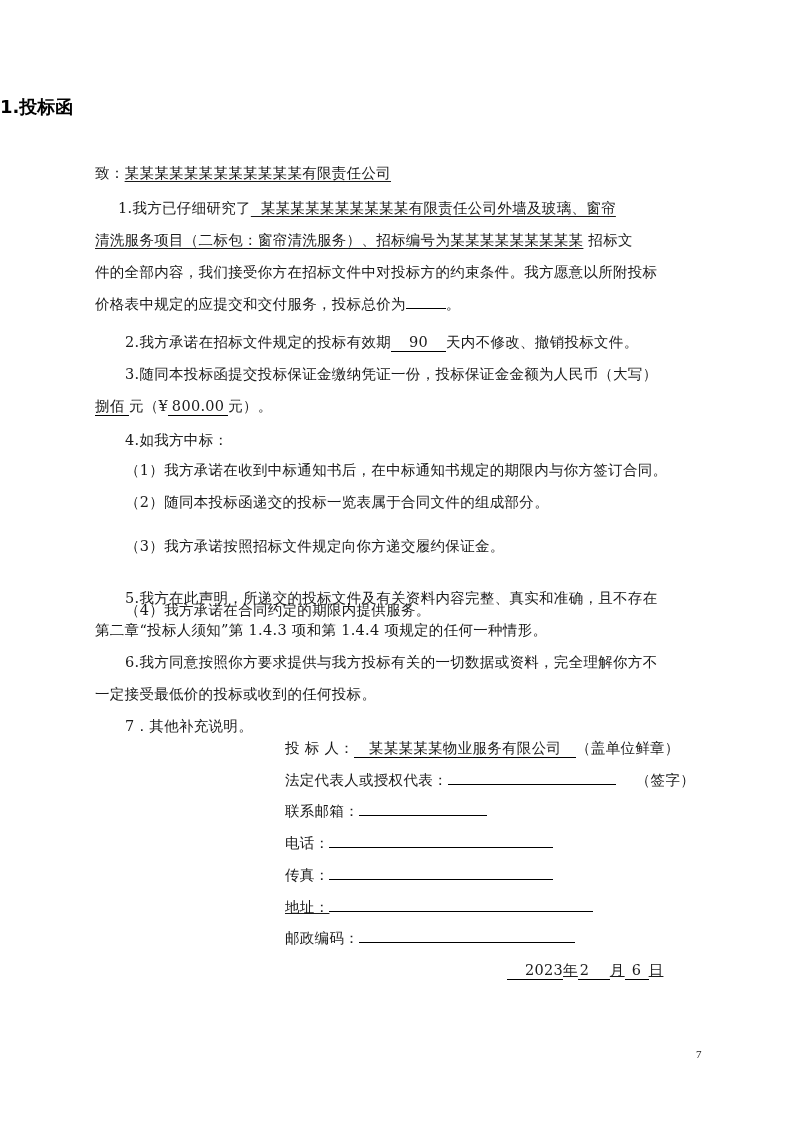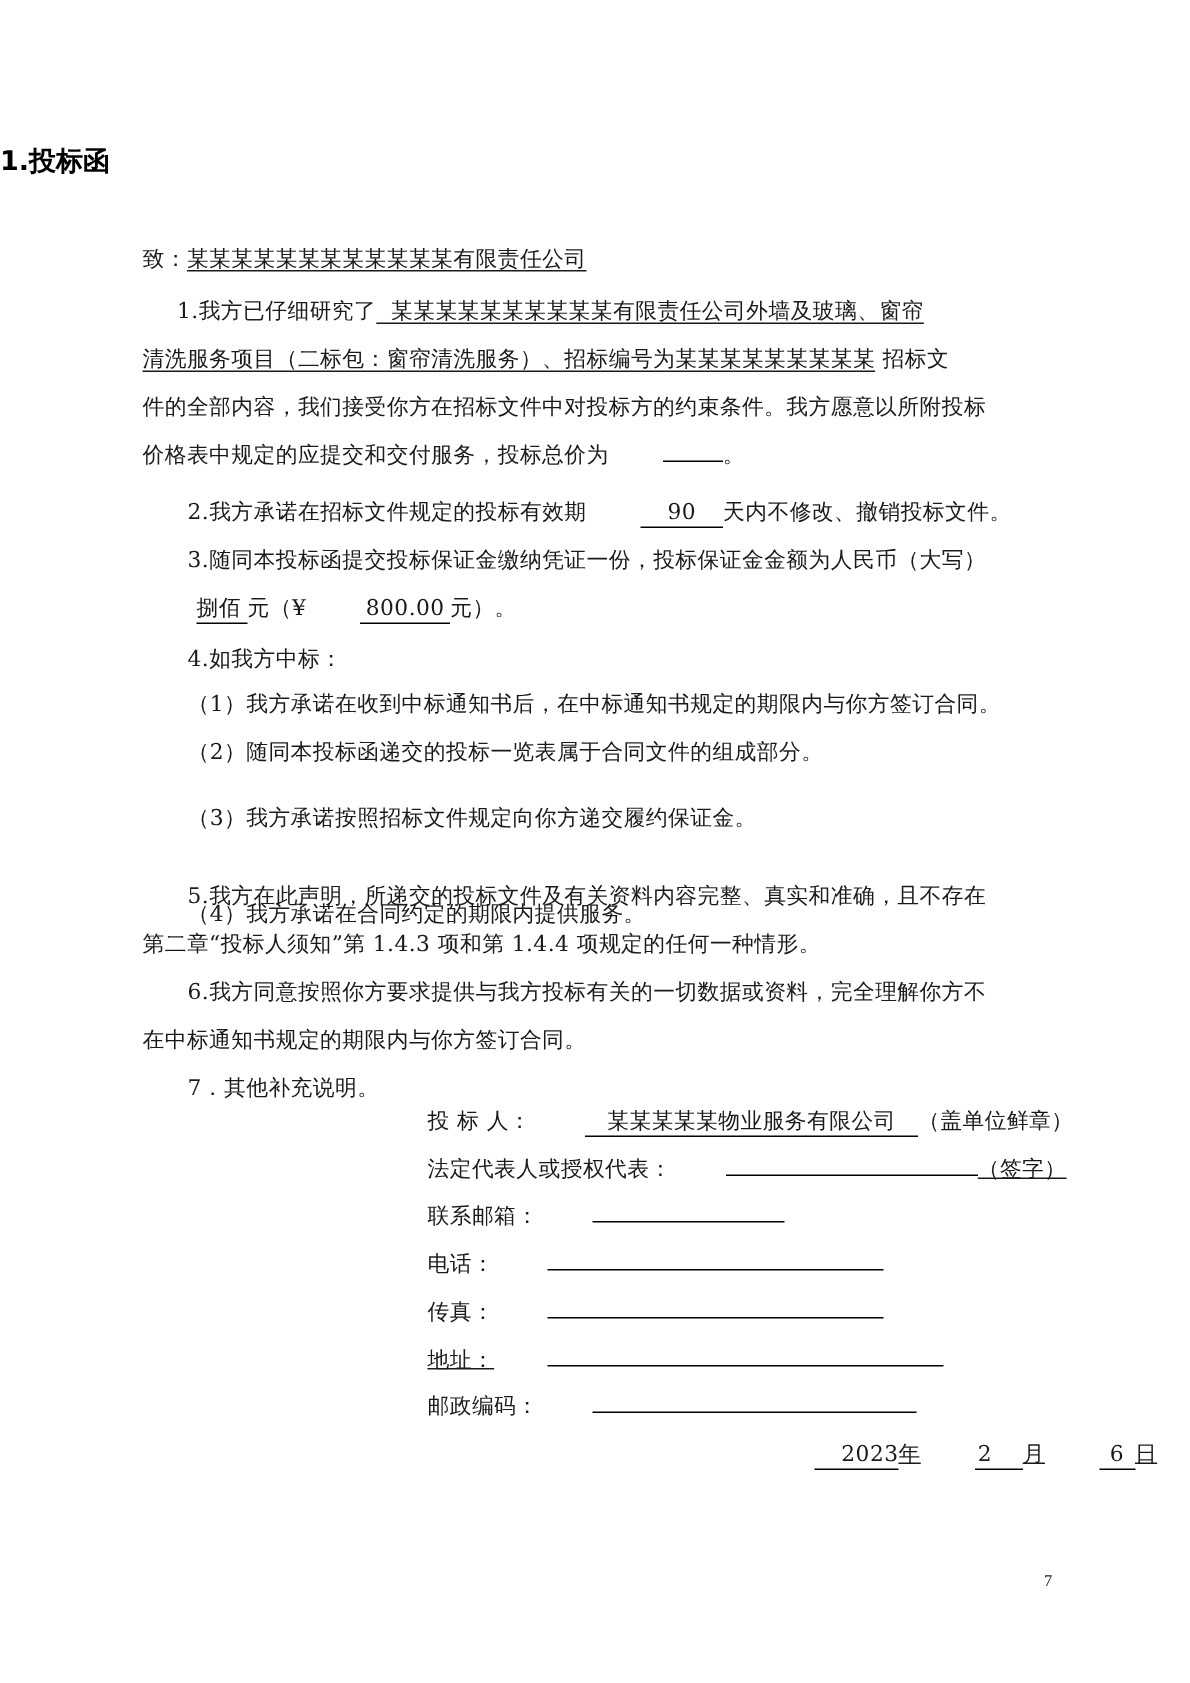--- a/index.html
+++ b/index.html
@@ -14,21 +14,21 @@
       font-family: "DejaVu Sans", "Liberation Sans", sans-serif;
       font-weight: bold; font-size: 18px; color: #000;
     }
     .line {
       position: absolute; font-size: 14.5px; line-height: 20px; white-space: nowrap;
       letter-spacing: 0.3px;
     }
     .u { text-decoration: underline; text-underline-offset: 3px; text-decoration-thickness: 1px; text-align: center; }
     .ufield {
       display: inline-block; border-bottom: 1px solid #000; text-align: center;
-      line-height: 18px; padding: 0; margin-left: 36px;
+      line-height: 18px; padding: 0;
     }
     .pagenum {
       position: absolute; left: 696px; top: 1048px; font-size: 11px;
       font-family: "Liberation Serif", serif;
     }
   </style>
 </head>
 <body>
 
 <div class="page">
@@ -62,29 +62,29 @@
   <div class="line" style="left:125px; top:430px;">4.如我方中标：</div>
   <div class="line" style="left:125px; top:460px;">（1）我方承诺在收到中标通知书后，在中标通知书规定的期限内与你方签订合同。</div>
   <div class="line" style="left:125px; top:492px;">（2）随同本投标函递交的投标一览表属于合同文件的组成部分。</div>
   <div class="line" style="left:125px; top:536px;">（3）我方承诺按照招标文件规定向你方递交履约保证金。</div>
   <div class="line" style="left:125px; top:556px;margin-top:44px;">（4）我方承诺在合同约定的期限内提供服务。</div>
 
   <div class="line" style="left:125px; top:588px;">5.我方在此声明，所递交的投标文件及有关资料内容完整、真实和准确，且不存在</div>
   <div class="line" style="left:95px; top:620px;">第二章“投标人须知”第 1.4.3 项和第 1.4.4 项规定的任何一种情形。</div>
 
   <div class="line" style="left:125px; top:652px;">6.我方同意按照你方要求提供与我方投标有关的一切数据或资料，完全理解你方不</div>
-  <div class="line" style="left:95px; top:684px;">在中标通知书规定的期限内与你方签订合同。</div>
+  <div class="line" style="left:95px; top:684px;">一定接受最低价的投标或收到的任何投标。</div>
 
   <div class="line" style="left:125px; top:716px;">7．其他补充说明。</div>
 
   <div class="line" style="left:285px; top:738px;">
     <span>投 标 人：</span><span class="ufield" style="width:222px;">某某某某某物业服务有限公司</span><span>（盖单位鲜章）</span>
   </div>
   <div class="line" style="left:285px; top:770px;">
-    <span>法定代表人或授权代表：</span><span class="ufield" style="width:168px;"></span><span style="margin-left:0;text-decoration:underline;">（签字）</span>
+    <span>法定代表人或授权代表：</span><span class="ufield" style="width:168px;"></span><span style="margin-left:20px;">（签字）</span>
   </div>
   <div class="line" style="left:285px; top:801px;">
     <span>联系邮箱：</span><span class="ufield" style="width:128px;"></span>
   </div>
   <div class="line" style="left:285px; top:833px;">
     <span>电话：</span><span class="ufield" style="width:224px;"></span>
   </div>
   <div class="line" style="left:285px; top:865px;">
     <span>传真：</span><span class="ufield" style="width:224px;"></span>
   </div>

